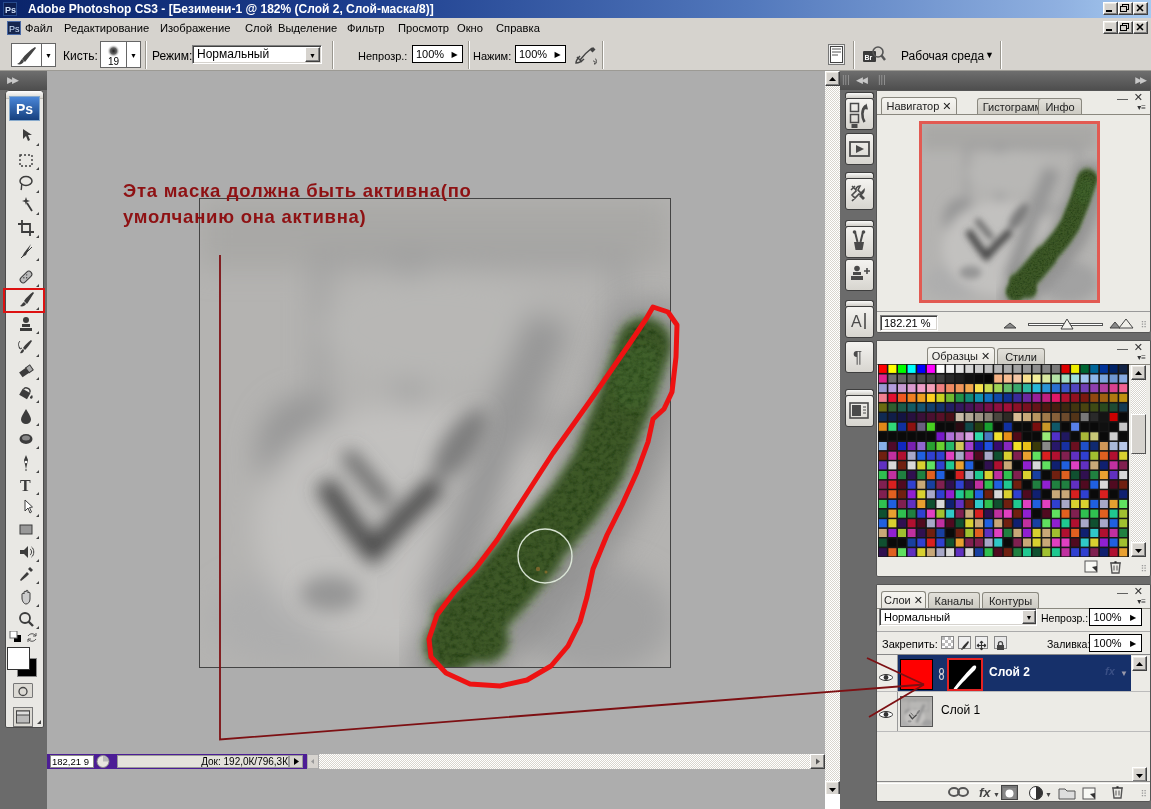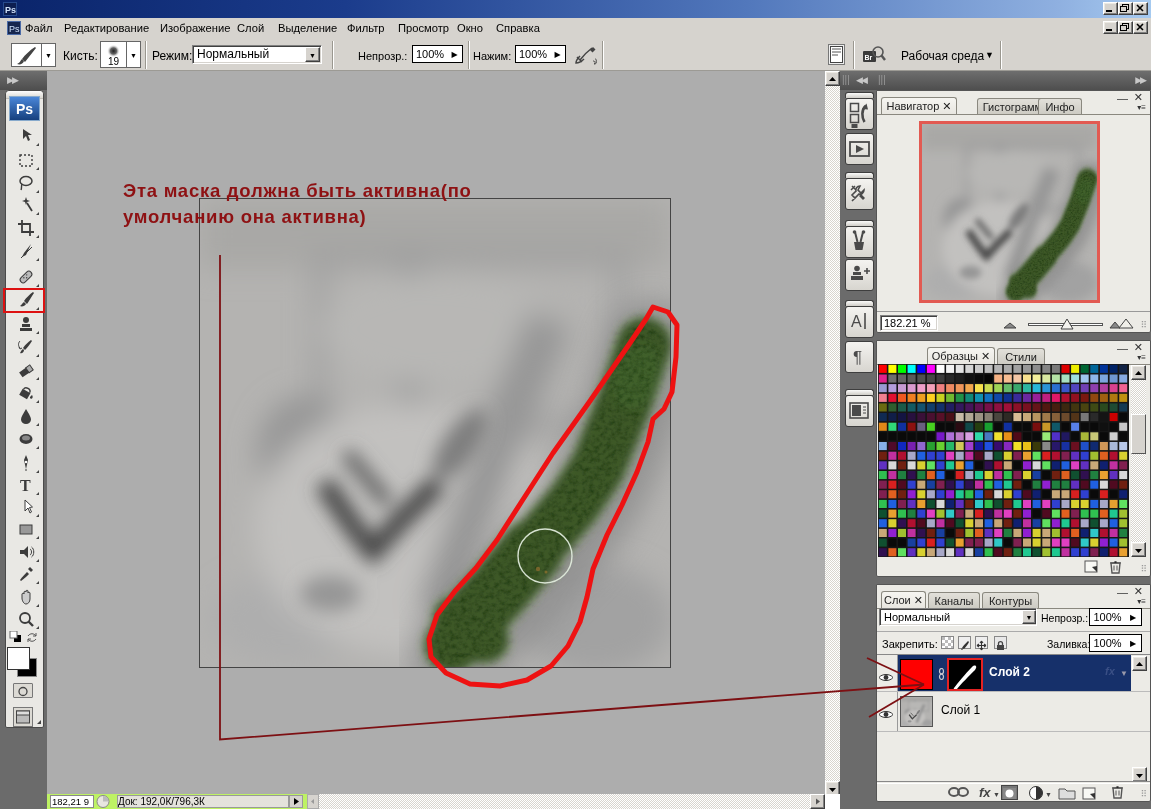--- a/index.html
+++ b/index.html
@@ -15,58 +15,59 @@
 .bfield{position:absolute;background:#fff;border:1px solid #000;font-size:11px;text-align:center}
 .bspin{position:absolute;width:16px;background:#fff;border:1px solid #000;border-left:none;text-align:center}
 .spin{position:absolute;width:15px;background:#d6d3ce;border:1px solid;border-color:#fff #404040 #404040 #fff;box-shadow:inset -1px -1px 0 #808080;text-align:center}
 #ldock{left:0;top:71px;width:47px;height:738px;background:#6b6b6b}
 #rdock{left:840px;top:71px;width:311px;height:738px;background:#6b6b6b}
 .dockhead{position:absolute;left:0;top:0;width:100%;height:19px;background:linear-gradient(#6e6e6e,#4e4e4e);color:#c8c8c8}
 #canvas{left:47px;top:71px;width:778px;height:723px;background:#adadad;overflow:hidden}
 #vscroll{left:825px;top:71px;width:15px;height:722px}
 .sbtn{position:absolute;width:15px;height:15px;background:#d6d3ce;border:1px solid;border-color:#fff #404040 #404040 #fff;box-shadow:inset -1px -1px 0 #808080,inset 1px 1px 0 #ece9e2}
 .hatch{background-image:repeating-conic-gradient(#fff 0 25%,#d8d5ce 0 50%);background-size:2px 2px}
-#statusbar{left:47px;top:794px;width:778px;height:15px;background:#bef264;font-size:10px}
+#statusbar{left:47px;top:754px;width:778px;height:15px;background:#4c1d95;font-size:10px}
 .panel{position:absolute;background:#ecebe6;border:1px solid #555;border-radius:0 0 2px 2px}
 .pmin{position:absolute;font-size:11px;color:#333;line-height:8px}
 .tab{position:absolute;height:16px;border:1px solid #8a887f;border-bottom:none;border-radius:3px 3px 0 0;font-size:11px;text-align:center;padding-top:2px;background:linear-gradient(#e2e0da,#cdcbc3);color:#222}
 .tab.act{background:linear-gradient(#f6f5f1,#e8e6e0);height:17px}
 .tabline{position:absolute;left:0;width:100%;height:1px;background:#8a887f}
 .toolbtn{position:absolute;width:34px;height:22px}
 .lockic{position:absolute;width:13px;height:13px;border:1px solid #888;background:#eee}
 </style></head>
 <body>
 <div id="app">
 <div id="titlebar" class="abs">
       <svg class="abs" style="left:3px;top:2px" width="14" height="14">
         <rect width="14" height="14" fill="#274a8c"></rect>
         <rect x="1" y="1" width="12" height="12" fill="#0d1e50"></rect>
         <text x="2" y="11" font-size="9" fill="#cfe0f8" font-family="Liberation Sans">Ps</text>
       </svg>
+      <span class="abs" style="left:28px">Adobe Photoshop CS3 - [Безимени-1 @ 182% (Слой 2, Слой-маска/8)]</span>
       <span class="winbtn" style="left:1103px;top:2px"><svg width="13" height="11">
           <rect x="2" y="7" width="6" height="2" fill="#000"></rect>
         </svg></span>
       <span class="winbtn" style="left:1118px;top:2px"><svg width="13" height="11">
           <rect x="3.5" y="1.5" width="6" height="5" fill="none" stroke="#000"></rect>
           <rect x="1.5" y="3.5" width="6" height="5" fill="#d6d3ce" stroke="#000"></rect>
         </svg></span>
       <span class="winbtn" style="left:1133px;top:2px"><svg width="13" height="11">
           <path d="M3 2 L9 8 M9 2 L3 8" stroke="#000" stroke-width="1.6"></path>
         </svg></span>
     </div>
 <div id="menubar" class="abs">
       <svg class="abs" style="left:7px;top:3px" width="14" height="14">
         <rect width="14" height="14" fill="#4a6aa6"></rect>
         <rect x="1" y="1" width="12" height="12" fill="#16264e"></rect>
         <text x="2" y="11" font-size="9" fill="#cfe0f8" font-family="Liberation Sans">Ps</text>
       </svg>
       <span class="mitem" style="left:25px">Файл</span>
       <span class="mitem" style="left:64px">Редактирование</span>
       <span class="mitem" style="left:160px">Изображение</span>
-      <span class="mitem" style="left:237px">Слой</span>
+      <span class="mitem" style="left:245px">Слой</span>
       <span class="mitem" style="left:278px">Выделение</span>
       <span class="mitem" style="left:347px">Фильтр</span>
       <span class="mitem" style="left:398px">Просмотр</span>
       <span class="mitem" style="left:457px">Окно</span>
       <span class="mitem" style="left:496px">Справка</span>
       <span class="winbtn" style="left:1103px;top:3px"><svg width="13" height="11">
           <rect x="2" y="7" width="6" height="2" fill="#000"></rect>
         </svg></span>
       <span class="winbtn" style="left:1118px;top:3px"><svg width="13" height="11">
           <rect x="3.5" y="1.5" width="6" height="5" fill="none" stroke="#000"></rect>
@@ -1043,21 +1044,21 @@
  <span class="sbtn" style="left:0;top:710px"><svg width="13" height="13">
           <path d="M3 5 L6.5 9 L10 5 Z" fill="#000"></path>
         </svg></span>
 </div>
 <div id="statusbar" class="abs">
  <span class="abs" style="left:3px;top:1px;width:44px;height:13px;background:#fff;border:1px solid #888;font-size:9.5px;padding-left:1px">182,21 9</span>
  <svg class="abs" style="left:49px;top:1px" width="14" height="13">
         <circle cx="7" cy="6.5" r="6" fill="#e8e6e0" stroke="#888"></circle>
         <path d="M7 6.5 L7 1 A5.5 5.5 0 0 1 12.5 6.5 Z" fill="#bbb"></path>
       </svg>
- <span class="abs" style="left:70px;top:1px;width:172px;height:13px;background:#e4e2dc;border:1px solid #999;font-size:10px;text-align:left">Док: 192,0К/796,3К</span>
+ <span class="abs" style="left:70px;top:1px;width:172px;height:13px;background:#e4e2dc;border:1px solid #999;font-size:10px;text-align:right">Док: 192,0К/796,3К</span>
  <span class="abs" style="left:242px;top:1px;width:14px;height:13px;background:#d6d3ce;border:1px solid #999;text-align:center"><svg width="9" height="11">
           <path d="M2 2 L7 5.5 L2 9 Z" fill="#000"></path>
         </svg></span>
  <span class="abs" style="left:260px;top:0;width:12px;height:15px;background:#d6d3ce;border:1px solid #aaa"><svg width="10" height="13">
           <path d="M6 4 L3 6.5 L6 9 Z" fill="#999"></path>
         </svg></span>
  <span class="abs hatch" style="left:272px;top:0;width:491px;height:15px"></span>
       <span class="abs" style="left:763px;top:0;width:15px;height:15px;background:#d6d3ce;border:1px solid;border-color:#fff #404040 #404040 #fff;box-shadow:inset -1px -1px 0 #808080"><svg width="13" height="13">
           <path d="M5 3.5 L9 6.5 L5 9.5 Z" fill="#555"></path>
         </svg></span>

